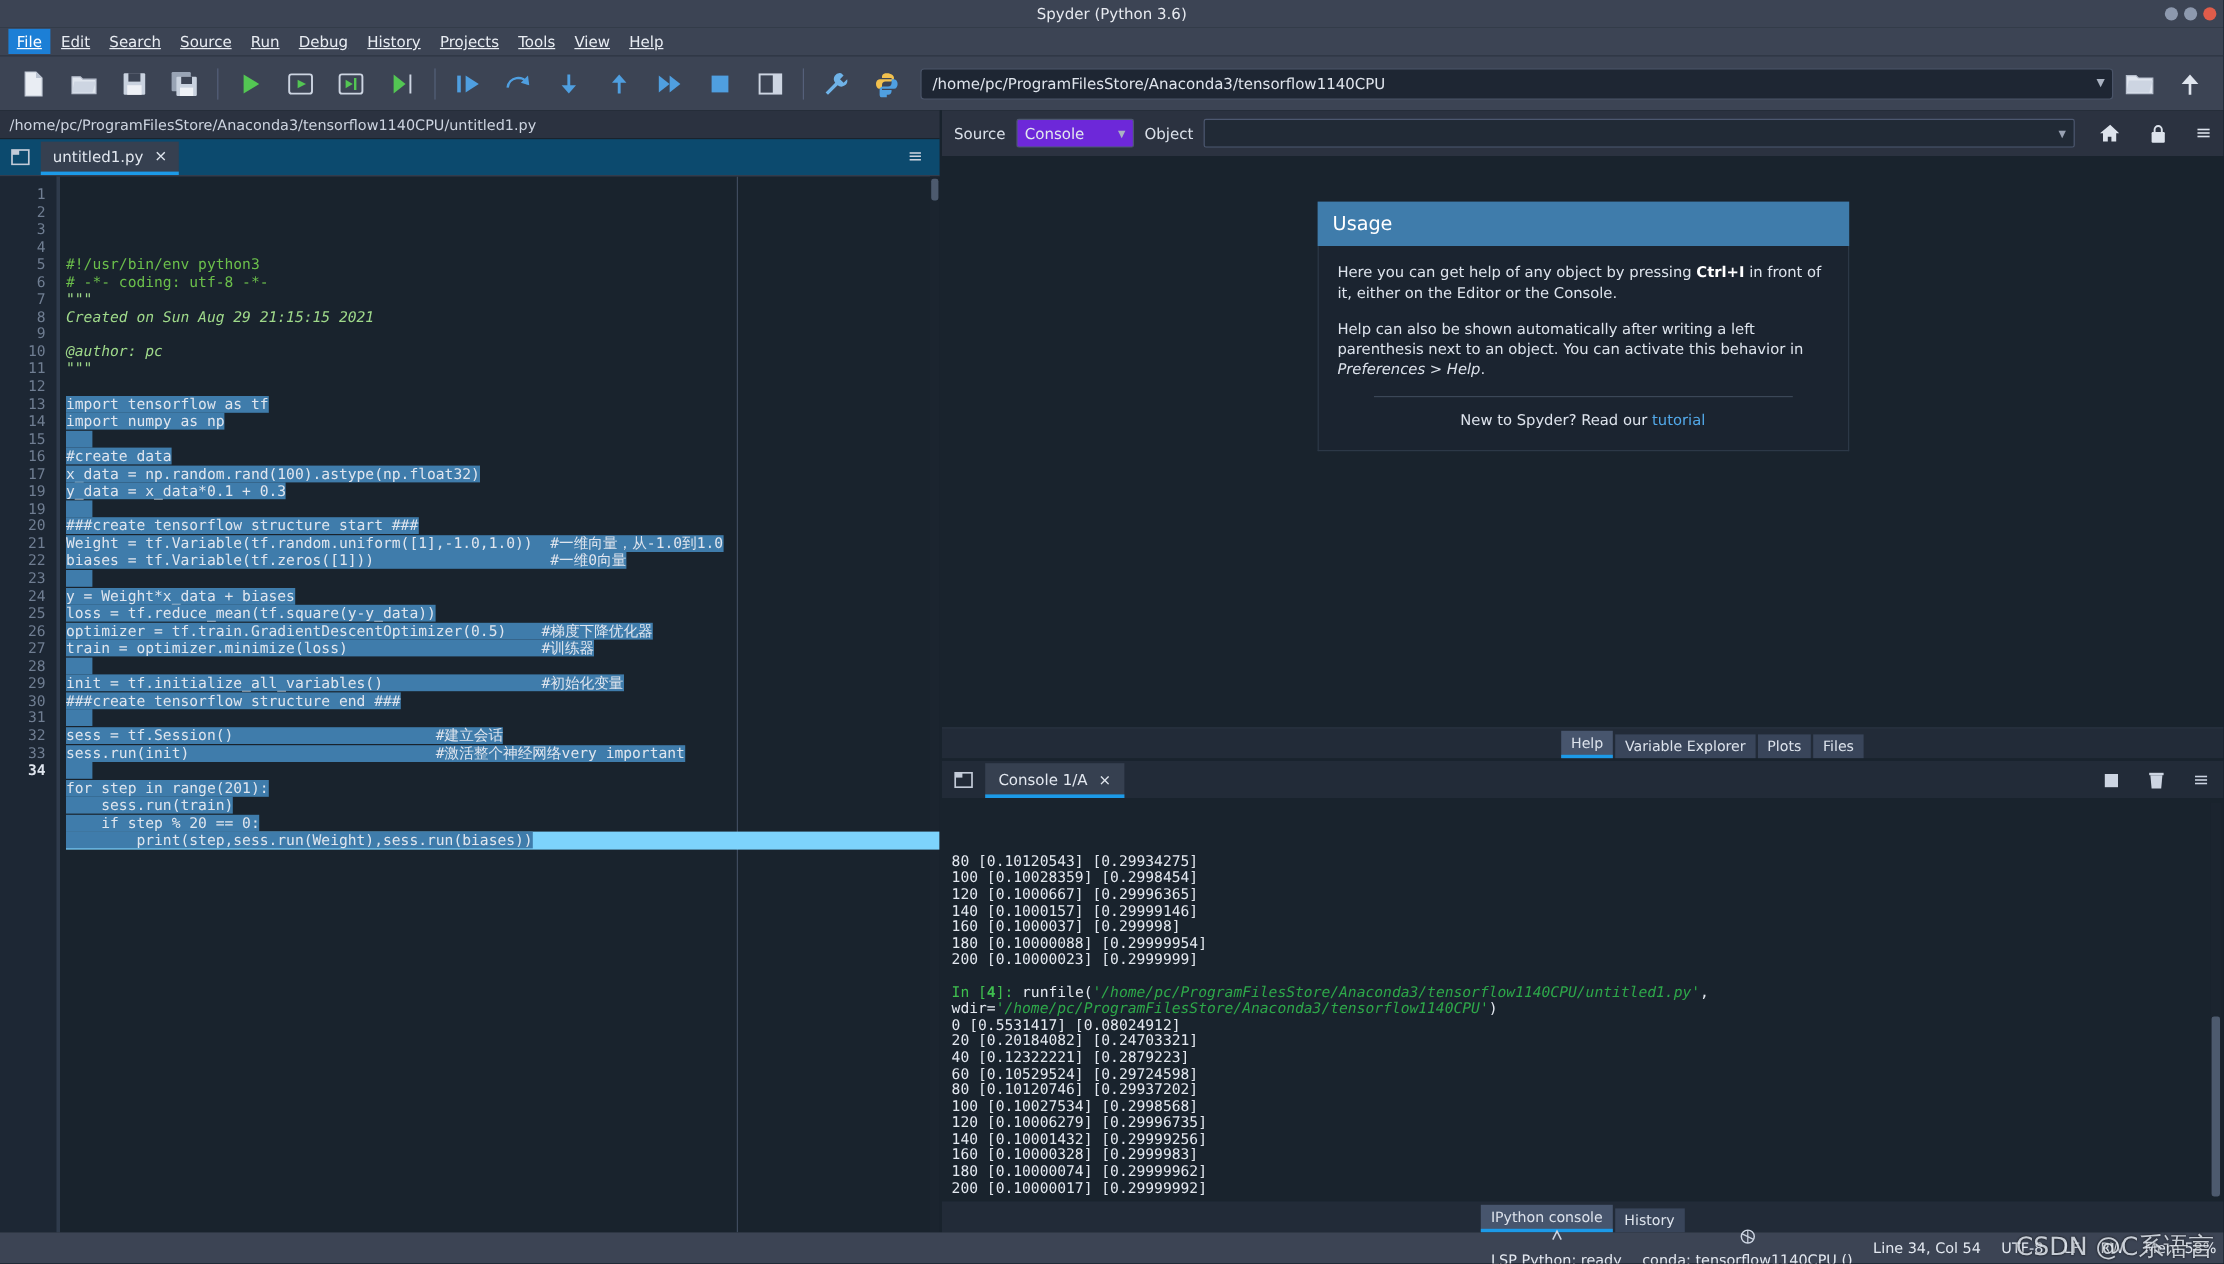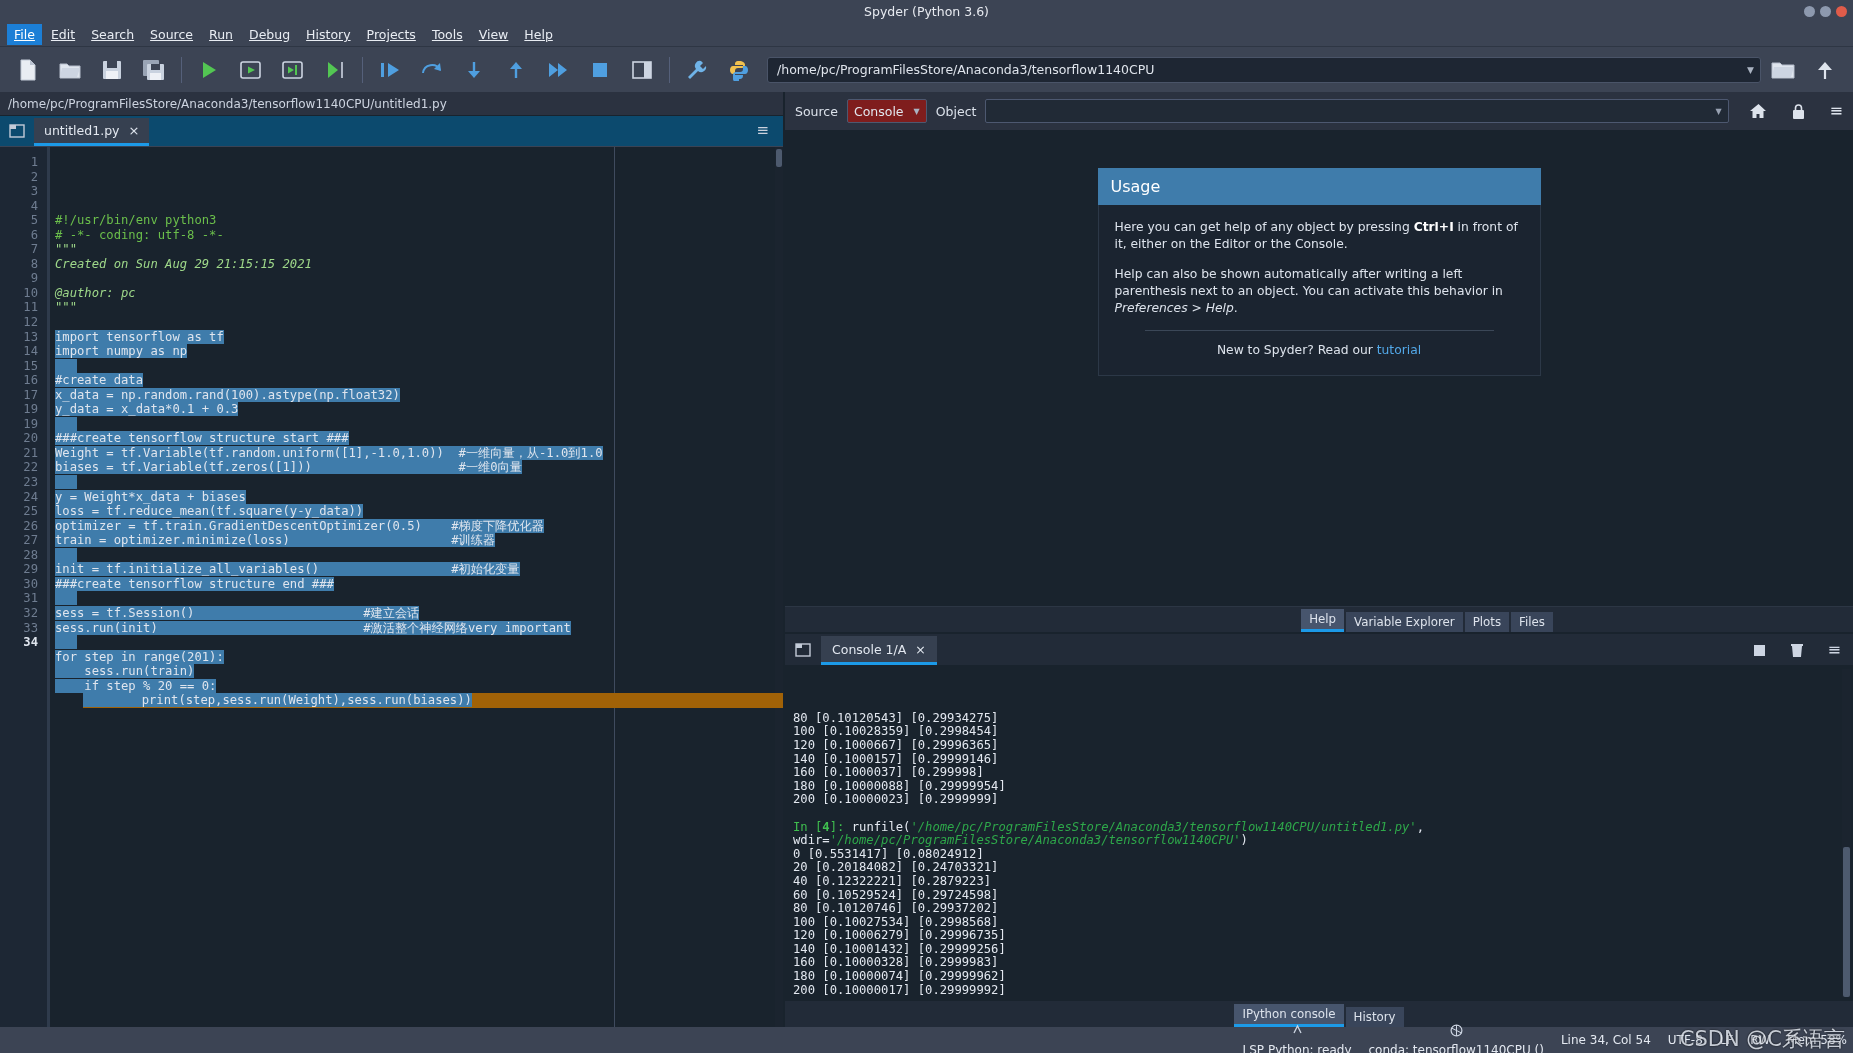--- a/index.html
+++ b/index.html
@@ -84,31 +84,31 @@
   .gutter-bar { width:3px; background:#2f3b4c; flex:none; }
   .code {
     flex:1; position:relative; padding:8px 0 0 5px; overflow:hidden;
     font-family:"DejaVu Sans Mono","Liberation Mono",monospace;
     font-size:12.2px; line-height:14.55px; color:#dfe5ee; white-space:pre;
   }
   .code .ln { height:14.55px; }
   .sel { background:#3f7cab; }
   .cm  { color:#6bbf4b; }
   .cm-it { color:#9fd98a; font-style:italic; }
-  .cur-line { background:#a16207;margin-left:28px; }
+  .cur-line { background:#7dd3fc; }
   .edge1 { position:absolute; top:0; bottom:0; left:564px; width:1px; background:#3f4b5e; }
   .vscroll-e { position:absolute; right:0; top:0; width:8px; height:100%; background:#1b242f;}
   .vscroll-e i{ position:absolute; top:2px; left:1px; width:6px; height:18px; background:#4d5a6e; display:block; border-radius:2px;}
 
   
   .help-top { height:38px; background:#2b3240; display:flex; align-items:center; padding:0 10px; gap:9px; flex:none;}
   .lbl { color:#dbe1ea; font-size:12.5px; }
   .combo {
-    height:24px; background:#7f1d1d; border:1px solid #4d5870; border-radius:2px;
-    display:flex; align-items:center; padding:0 6px; color:#e2e7ef; font-size:12.5px; gap:10px;
+    height:24px; background:#6d28d9; border:1px solid #4d5870; border-radius:2px;
+    display:flex; align-items:center; padding:0 6px; color:#e2e7ef; font-size:12.5px; gap:28px;
   }
   .combo .arw { color:#aab3c2; font-size:8px; }
   .objfield {
     flex:1; height:24px; background:#212a36; border:1px solid #4d5870; border-radius:2px; position:relative;
   }
   .objfield .arw { position:absolute; right:6px; top:7px; color:#98a1b2; font-size:8px;}
   .help-icons { display:flex; align-items:center; gap:24px; padding-left:12px; }
   .help-body {
     flex:1; background:#19232d; min-height:0; position:relative; display:flex;
     justify-content:center; padding-top:38px; border-top:1px solid #39real;

